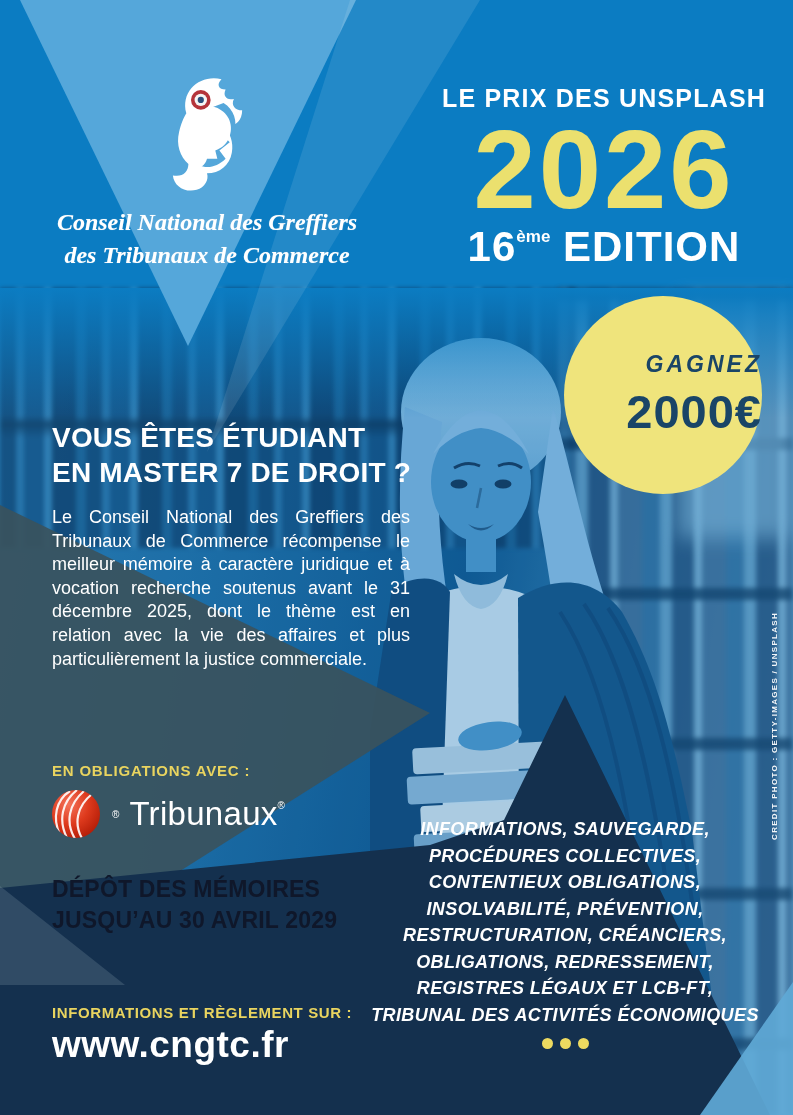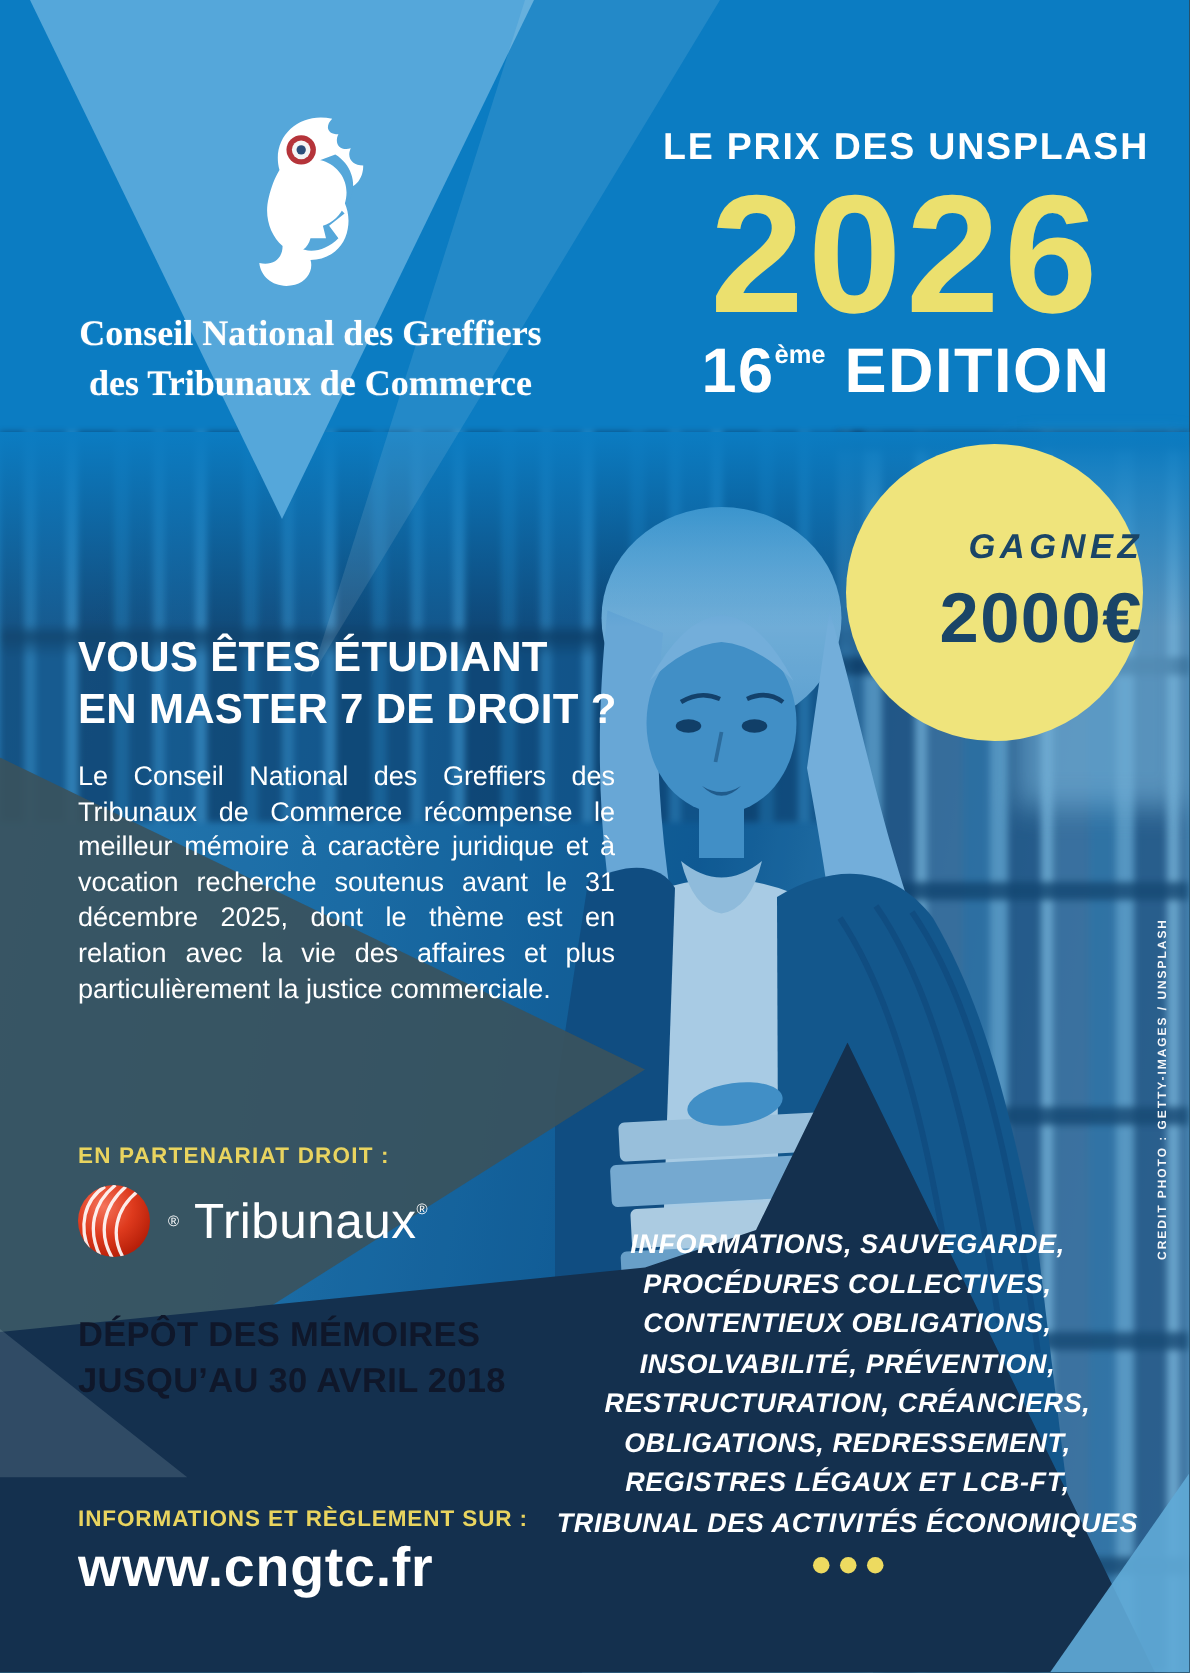--- a/index.html
+++ b/index.html
@@ -37,21 +37,21 @@
     clip-path:polygon(0 505px,430px 713px,0 985px);}
   .shape-navy{position:absolute;inset:0;z-index:6;background:#14304E;
     clip-path:polygon(0 888px,430px 845px,504px 820px,565px 695px,770px 1115px,0 1115px);}
   .tri-teal-light{position:absolute;inset:0;z-index:7;background:rgba(150,175,185,.22);
     clip-path:polygon(0 886px,125px 985px,0 985px);}
   .tri-corner-br{position:absolute;inset:0;z-index:7;background:rgba(95,169,214,.92);
     clip-path:polygon(793px 982px,793px 1115px,700px 1115px);}
   
   .org{left:48px;top:72px;width:318px;text-align:center;z-index:8;}
   .org-name{font-family:"Liberation Serif",serif;font-weight:700;color:#fff;
-    font-size:24px;line-height:33px;margin-top:8px;text-shadow:0 0 1px rgba(255,255,255,.4);}
+    font-size:24px;line-height:33px;margin-top:8px;text-shadow:0 0 1px rgba(255,255,255,.4);font-style:italic;}
   
   .header{left:430px;top:84px;width:348px;text-align:center;z-index:8;color:#fff;}
   .kicker{font-size:25px;font-weight:800;letter-spacing:1.2px;}
   .year{font-size:112px;line-height:98px;font-weight:800;color:#EBE06E;letter-spacing:3px;margin-top:8px;}
   .edition{font-size:42px;font-weight:800;letter-spacing:1px;margin-top:4px;}
   .edition sup{font-size:17px;vertical-align:19px;letter-spacing:0;}
   
   .badge{left:564px;top:296px;width:198px;height:198px;border-radius:50%;
     background:#EFE47C;z-index:8;display:flex;flex-direction:column;
     align-items:flex-end;justify-content:center;gap:6px;}
@@ -164,21 +164,21 @@
     <div class="badge-gagnez">GAGNEZ</div>
     <div class="badge-amount">2000€</div>
   </div>
 
   <div class="abs question">
     <div>VOUS ÊTES ÉTUDIANT</div>
     <div>EN MASTER 7 DE DROIT ?</div>
   </div>
   <div class="abs body-text">Le Conseil National des Greffiers des Tribunaux de Commerce récompense le meilleur mémoire à caractère juridique et à vocation recherche soutenus avant le 31 décembre 2025, dont le thème est en relation avec la vie des affaires et plus particulièrement la justice commerciale.</div>
 
-  <div class="abs partner-label">EN PARTENARIAT DROIT :</div>
+  <div class="abs partner-label">EN OBLIGATIONS AVEC :</div>
   <div class="abs partner-row">
     <svg width="52" height="52" viewBox="0 0 52 52">
       <defs>
         <radialGradient id="lnG" cx="35%" cy="30%" r="75%">
           <stop offset="0" stop-color="#F4735A"></stop>
             <stop offset=".55" stop-color="#DE3A1D"></stop>
             <stop offset="1" stop-color="#B51E08"></stop>
         </radialGradient>
         <clipPath id="lnC">
             <circle cx="26" cy="26" r="24"></circle>
@@ -191,21 +191,21 @@
         <path d="M34,3 C19,16 15,34 25,51"></path>
         <path d="M42,6 C27,18 23,36 33,52"></path>
       </g>
     </svg>
     <span class="globe-reg">®</span>
     <span class="partner-word"><span>Tribunaux</span><sup>®</sup></span>
   </div>
 
   <div class="abs deadline">
     <div>DÉPÔT DES MÉMOIRES</div>
-    <div>JUSQU’AU 30 AVRIL 2018</div>
+    <div>JUSQU’AU 30 AVRIL 2029</div>
   </div>
 
   <div class="abs info-label">INFORMATIONS ET RÈGLEMENT SUR :</div>
   <a href="#" class="abs website">www.cngtc.fr</a>
 
   <div class="abs keywords">
     <div>INFORMATIONS, SAUVEGARDE,</div>
     <div>PROCÉDURES COLLECTIVES,</div>
     <div>CONTENTIEUX OBLIGATIONS,</div>
     <div>INSOLVABILITÉ, PRÉVENTION,</div>

